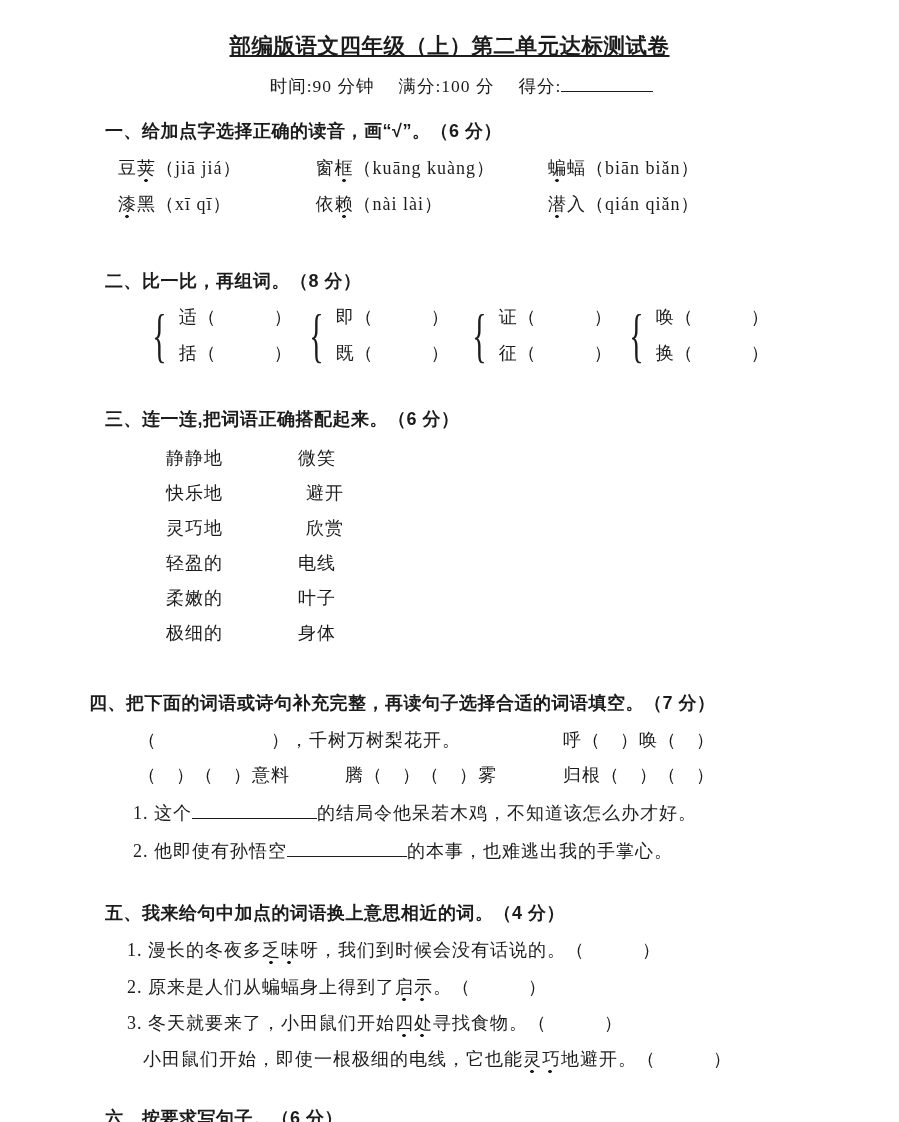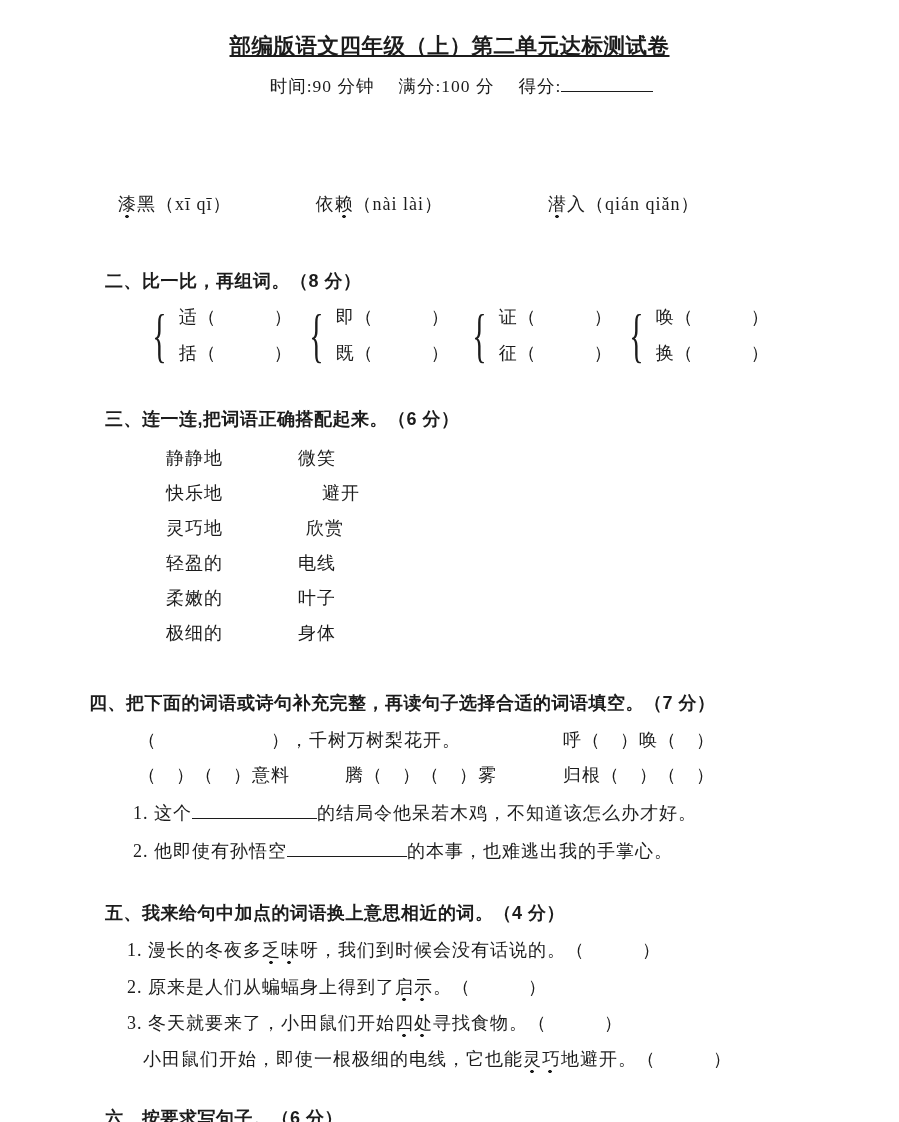--- a/index.html
+++ b/index.html
@@ -40,20 +40,26 @@
 </head>
 <body>
 
 <div class="page">
 
   <div class="abs hd title" style="left:0;top:31px">部编版语文四年级（上）第二单元达标测试卷</div>
   <div class="abs meta" style="left:0;top:73px">
     <span>时间:90 分钟</span><span class="metagap">满分:100 分</span><span class="metagap">得分:</span><span class="blank" style="width:92px"></span>
   </div>
 
+  <div class="abs hd" style="left:105px;top:119px">一、给加点字选择正确的读音，画“√”。（6 分）</div>
+  <div class="abs" style="left:118px;top:156px">
+    <span class="s1c" style="width:192px"><span>豆</span><span class="emph">荚</span><span></span><span>（jiā jiá）</span></span>
+    <span class="s1c" style="width:227px"><span>窗</span><span class="emph">框</span><span></span><span>（kuāng kuàng）</span></span>
+    <span class="s1c"><span></span><span class="emph">蝙</span><span>蝠</span><span>（biān biǎn）</span></span>
+  </div>
   <div class="abs" style="left:118px;top:192px">
     <span class="s1c" style="width:192px"><span></span><span class="emph">漆</span><span>黑</span><span>（xī qī）</span></span>
     <span class="s1c" style="width:227px"><span>依</span><span class="emph">赖</span><span></span><span>（nài lài）</span></span>
     <span class="s1c"><span></span><span class="emph">潜</span><span>入</span><span>（qián qiǎn）</span></span>
   </div>
 
   <div class="abs hd" style="left:105px;top:269px">二、比一比，再组词。（8 分）</div>
   <div class="abs pair" style="left:145px;top:299px">
     <span class="brace">{</span>
     <span class="col">
@@ -78,21 +84,21 @@
   <div class="abs pair" style="left:622px;top:299px">
     <span class="brace">{</span>
     <span class="col">
         <span><span>唤</span><span>（　　　）</span></span>
         <span><span>换</span><span>（　　　）</span></span>
       </span>
   </div>
 
   <div class="abs hd" style="left:105px;top:407px">三、连一连,把词语正确搭配起来。（6 分）</div>
   <div class="abs" style="left:146px;top:446px"><span class="mleft">静静地</span><span>微笑</span></div>
-  <div class="abs" style="left:146px;top:481px"><span class="mleft">快乐地</span><span style="margin-left:24px">避开</span></div>
+  <div class="abs" style="left:146px;top:481px"><span class="mleft">快乐地</span><span style="margin-left:8px">避开</span></div>
   <div class="abs" style="left:146px;top:516px"><span class="mleft">灵巧地</span><span style="margin-left:8px">欣赏</span></div>
   <div class="abs" style="left:146px;top:551px"><span class="mleft">轻盈的</span><span>电线</span></div>
   <div class="abs" style="left:146px;top:621px"><span class="mleft">极细的</span><span>身体</span></div>
   <div class="abs" style="left:146px;top:586px"><span class="mleft">柔嫩的</span><span>叶子</span></div>
 
   <div class="abs hd" style="left:89px;top:691px">四、把下面的词语或诗句补充完整，再读句子选择合适的词语填空。（7 分）</div>
   <div class="abs" style="left:138px;top:728px">（　　　　　　），千树万树梨花开。</div>
   <div class="abs" style="left:563px;top:728px">呼（　）唤（　）</div>
   <div class="abs" style="left:138px;top:763px">（　）（　）意料</div>
   <div class="abs" style="left:345px;top:763px">腾（　）（　）雾</div>

